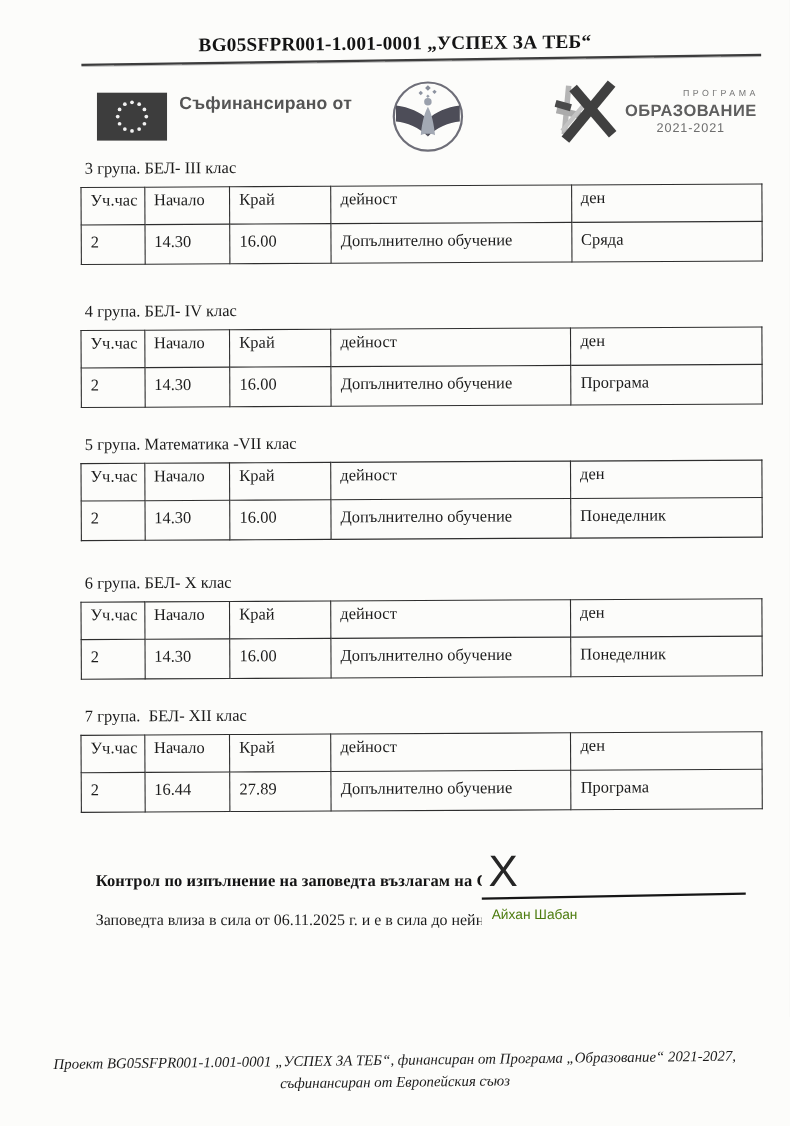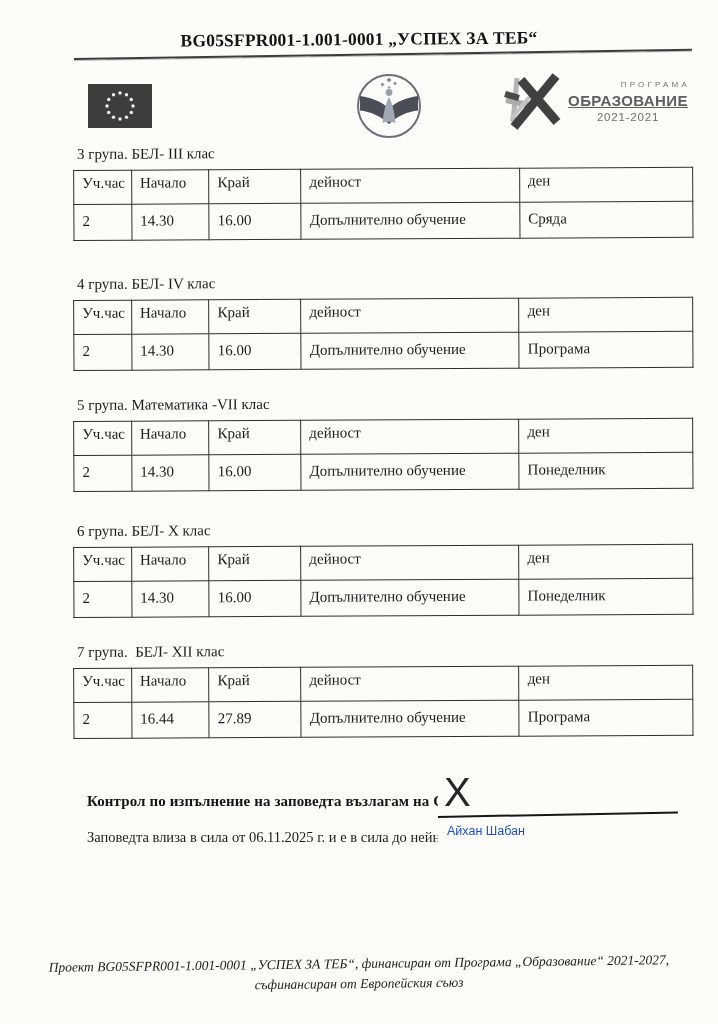--- a/index.html
+++ b/index.html
@@ -17,21 +17,21 @@
 
   
   .eu-flag  { position:absolute; left:88px;  top:84px; width:64px; height:44px; }
   .eu-text  { position:absolute; left:163px; top:85px; font-family:"Liberation Sans",sans-serif;
               font-weight:bold; font-size:16px; line-height:20px; color:#545454; letter-spacing:.2px; }
   .school-logo { position:absolute; left:351px; top:70px; width:76px; height:76px; }
   .xmark    { position:absolute; left:504px; top:72px; width:58px; height:60px; }
   .prog-text { position:absolute; left:566px; top:80px; width:124px; text-align:center;
                font-family:"Liberation Sans",sans-serif; }
   .prog-kicker { font-size:8px; letter-spacing:3.2px; color:#757575; padding-left:3px;text-align:right; }
-  .prog-name   { font-size:15px; font-weight:bold; letter-spacing:.4px; color:#5e5e5e; margin-top:3px;text-decoration:underline; }
+  .prog-name   { font-size:15px; font-weight:bold; letter-spacing:.4px; color:#5e5e5e; margin-top:3px; }
   .prog-years  { font-size:11.5px; letter-spacing:.8px; color:#6e6e6e; margin-top:2px; }
 
   
   .section { position:absolute; left:73px; width:622px; transform:rotate(-.3deg);
              transform-origin:left top; }
   .section-title { font-size:15px; padding-left:4px; margin-bottom:7px; white-space:pre-wrap; color:#1b1b1b; }
   table.sched { border-collapse:collapse; width:620px; font-size:15px; color:#1c1c1c; }
   .sched td { border:1px solid #2e2e2e; vertical-align:top; padding:4px 6px 4px 8px; }
   .sched tr.hdr  td { height:34px; }
   .sched tr.data td { height:36px; padding-top:8px; }
@@ -39,21 +39,21 @@
   
   .control-line   { position:absolute; left:87px; top:793px; font-weight:bold; font-size:15px;
                     white-space:nowrap; letter-spacing:.1px; color:#151515; }
   .effective-line { position:absolute; left:87px; top:829px; font-size:14.5px; white-space:nowrap; color:#1c1c1c; }
   .stamp { position:absolute; left:438px; top:770px; width:252px; height:80px; background:#fcfcfa; }
   .stamp-x    { position:absolute; left:6px; top:2px; font-family:"Liberation Sans",sans-serif;
                 font-size:40px; line-height:40px; color:#262626; }
   .stamp-line { position:absolute; left:0; top:46px; width:240px; height:0;
                 border-top:2px solid #161616; transform:rotate(-1.1deg); transform-origin:left center; }
   .stamp-name { position:absolute; left:9px; top:54px; font-family:"Liberation Sans",sans-serif;
-                font-size:12.5px; color:#1d4ed8; }
+                font-size:12.5px; color:#4d7c0f; }
 
   
   .footer { position:absolute; left:0; top:954px; width:718px; text-align:center;
             font-style:italic; font-size:13.5px; line-height:20px; color:#1c1c1c;
             transform:rotate(-.7deg); }
 </style>
 </head>
 <body>
 
 <div class="doc-title">BG05SFPR001-1.001-0001 „УСПЕХ ЗА ТЕБ“</div>
@@ -72,20 +72,21 @@
       <circle cx="19" cy="22" r="1.7"></circle>
         <circle cx="20.7" cy="15.5" r="1.7"></circle>
       <circle cx="25.5" cy="10.7" r="1.7"></circle>
         <circle cx="32" cy="9" r="1.7"></circle>
       <circle cx="38.5" cy="10.7" r="1.7"></circle>
         <circle cx="43.3" cy="15.5" r="1.7"></circle>
     </g>
   </svg>
 </div>
 <div class="eu-text">
+  <div>Съфинансирано от</div>
 </div>
 
 <div class="school-logo">
   <svg width="76" height="76" viewBox="0 0 76 76">
     <circle cx="38" cy="36" r="31" fill="none" stroke="#6e6e78" stroke-width="2"></circle>
     <path d="M38 54 C30 46 19 41.5 9 40.5 L9 26 C21 27.5 31 32 38 38.5 Z" fill="#4d4d58"></path>
     <path d="M38 54 C46 46 57 41.5 67 40.5 L67 26 C55 27.5 45 32 38 38.5 Z" fill="#4d4d58"></path>
     <circle cx="38" cy="22.5" r="3.4" fill="#9aa0ac"></circle>
     <path d="M38 27 C34.5 33 32.5 43 31.5 53 C35 51.2 41 51.2 44.5 53 C43.5 43 41.5 33 38 27 Z" fill="#a3a9b4"></path>
     <path d="M38 7.4 L40.6 10 L38 12.6 L35.4 10 Z" fill="#878d99"></path>

